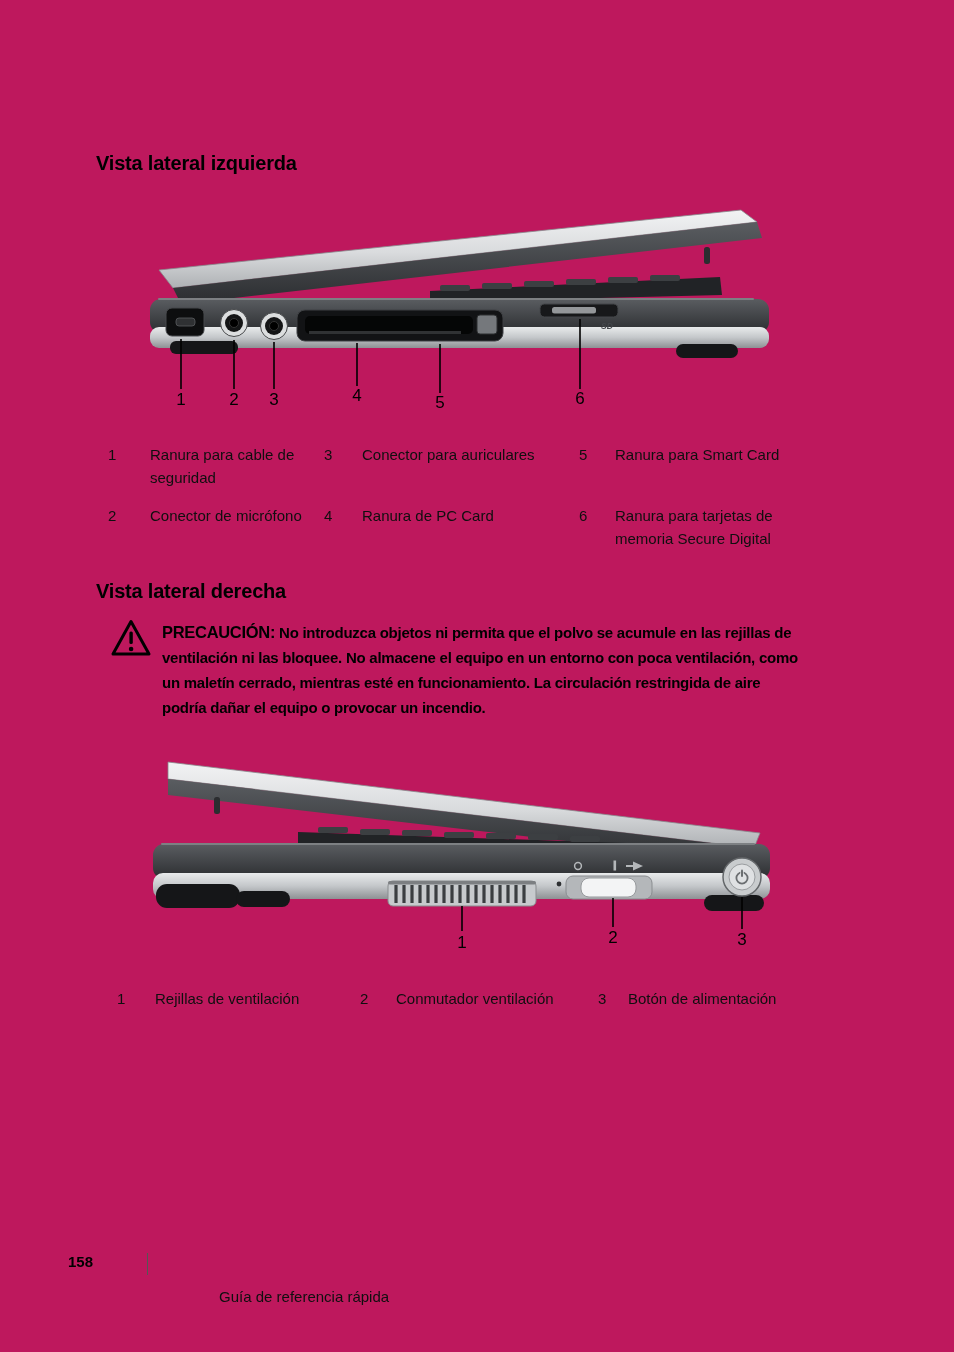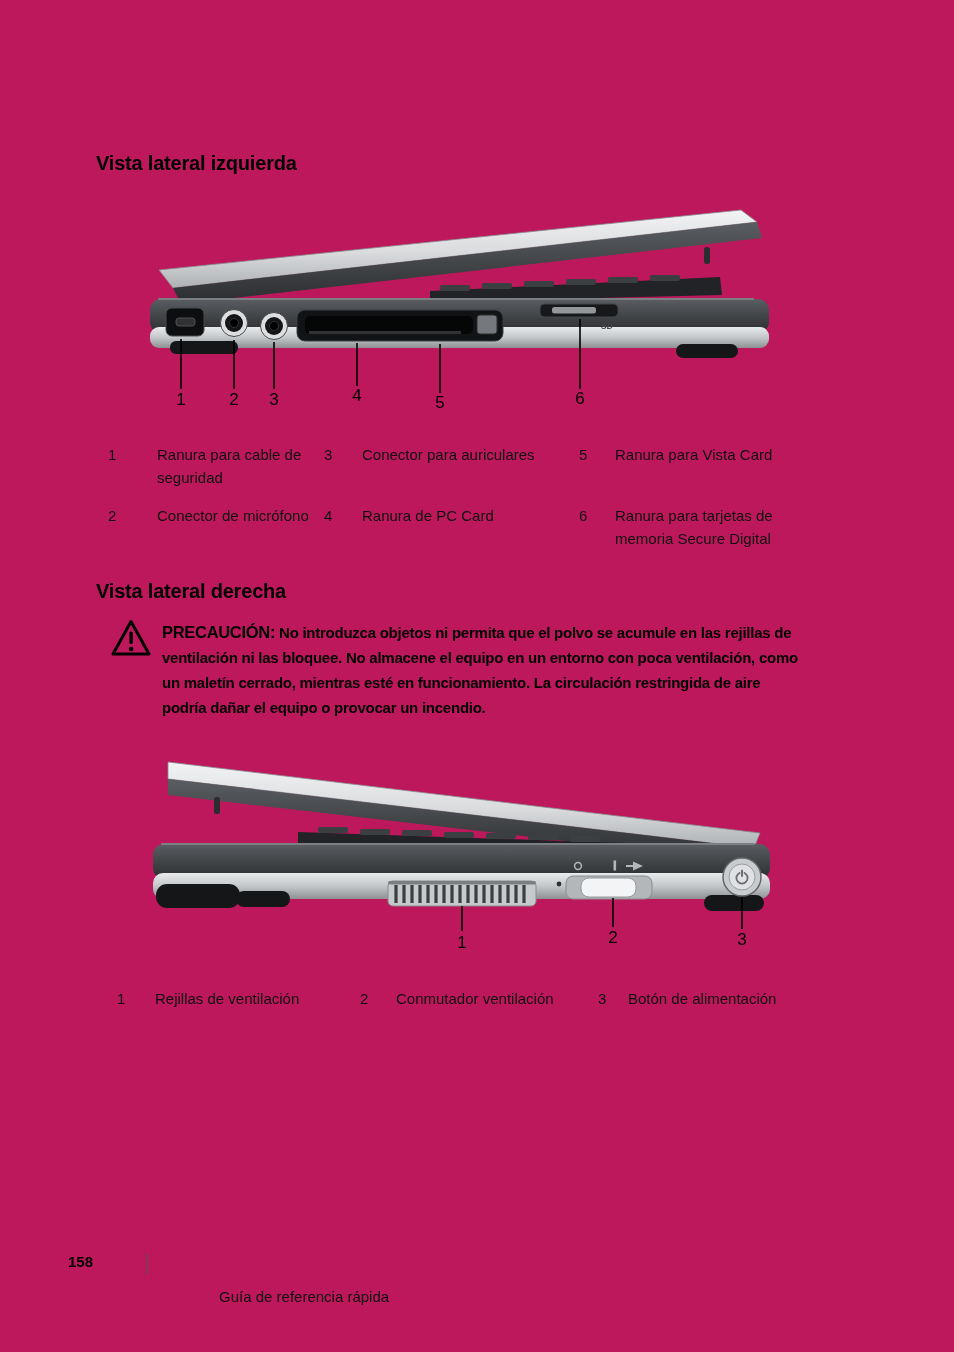--- a/index.html
+++ b/index.html
@@ -7,21 +7,21 @@
     position:relative; width:954px; height:1352px; background:#be185d;
     font-family:"Liberation Sans", sans-serif; color:#000; overflow:hidden;
   }
   .abs { position:absolute; }
   .heading { margin:0; font-size:20px; font-weight:700; letter-spacing:-0.2px; color:#000; }
   .legend { display:grid; font-size:15px; line-height:1.5; color:#0f0f0f; }
   .legend-left  { grid-template-columns:42px 174px 38px 217px 36px 209px; row-gap:16px; }
   .legend-right { grid-template-columns:38px 205px 36px 202px 30px 200px; }
   .legend .num { color:#0f0f0f; }
   .legend .lbl span { display:inline-block; }
-  .legend-left .c1 span { max-width:152px;margin-left:7px; }
+  .legend-left .c1 span { max-width:152px; }
   .legend-left .c3 span { max-width:210px; }
   .caution-wrap { display:flex; align-items:flex-start; }
   .caution-text {
     font-size:15px; font-weight:700; line-height:25px; letter-spacing:-0.25px;
     width:645px; color:#000;
   }
   .caution-label { font-size:16.5px; letter-spacing:-0.3px; }
   .footer-num { font-size:15px; font-weight:700; }
   .footer-div { width:1px; height:22px; background:#555; }
   .footer-text { font-size:15px; color:#0f0f0f; }
@@ -117,21 +117,21 @@
     <text class="callout-num" x="440" y="408" text-anchor="middle">5</text>
     <text class="callout-num" x="580" y="404" text-anchor="middle">6</text>
   </svg>
 
   <div class="abs legend legend-left" style="left:108px; top:444px; width:720px;">
     <div class="num">1</div>
     <div class="lbl c1"><span>Ranura para cable de seguridad</span></div>
     <div class="num">3</div>
     <div class="lbl c2"><span>Conector para auriculares</span></div>
     <div class="num">5</div>
-    <div class="lbl c3"><span>Ranura para Vista Card</span></div>
+    <div class="lbl c3"><span>Ranura para Smart Card</span></div>
     <div class="num">2</div>
     <div class="lbl c1"><span>Conector de micrófono</span></div>
     <div class="num">4</div>
     <div class="lbl c2"><span>Ranura de PC Card</span></div>
     <div class="num">6</div>
     <div class="lbl c3"><span>Ranura para tarjetas de memoria Secure Digital</span></div>
   </div>
 
   <h2 class="abs heading" style="left:96px; top:580px;text-align:center;">Vista lateral derecha</h2>
 

